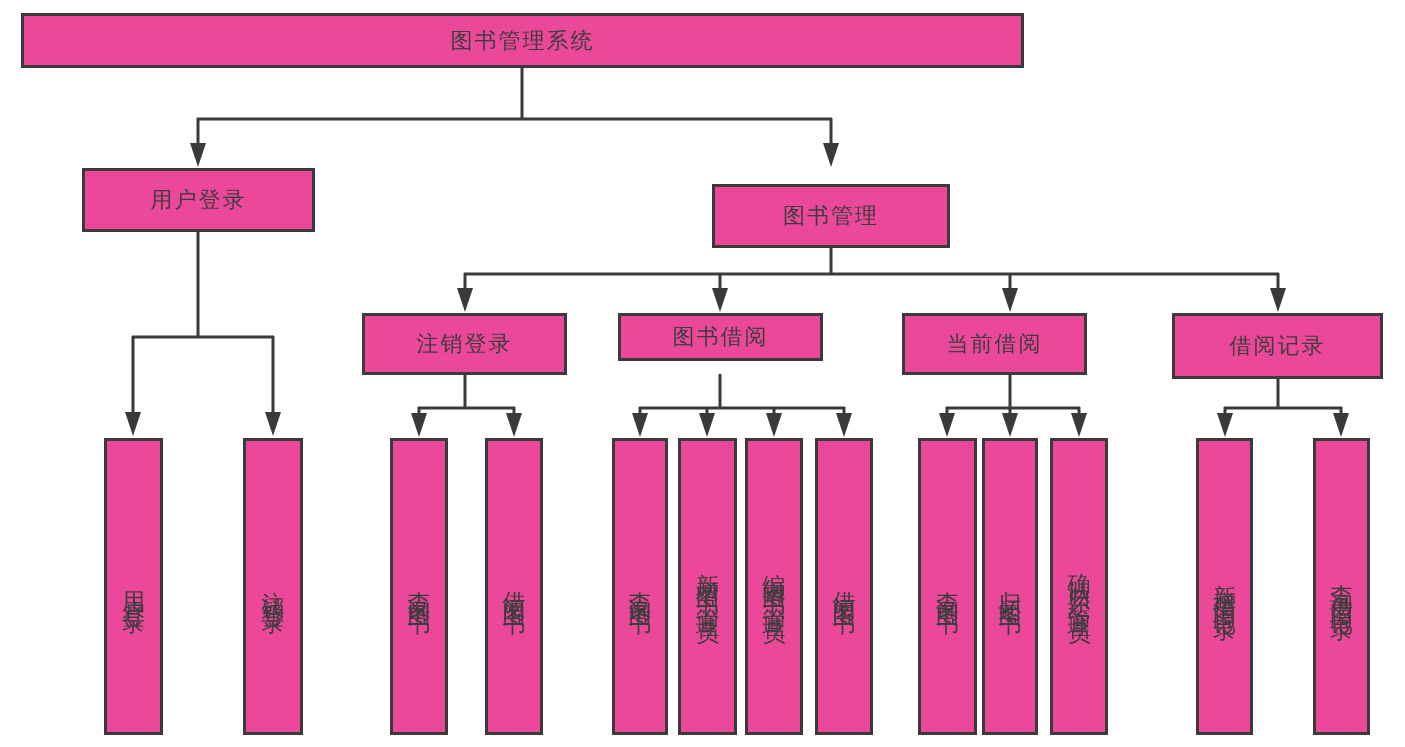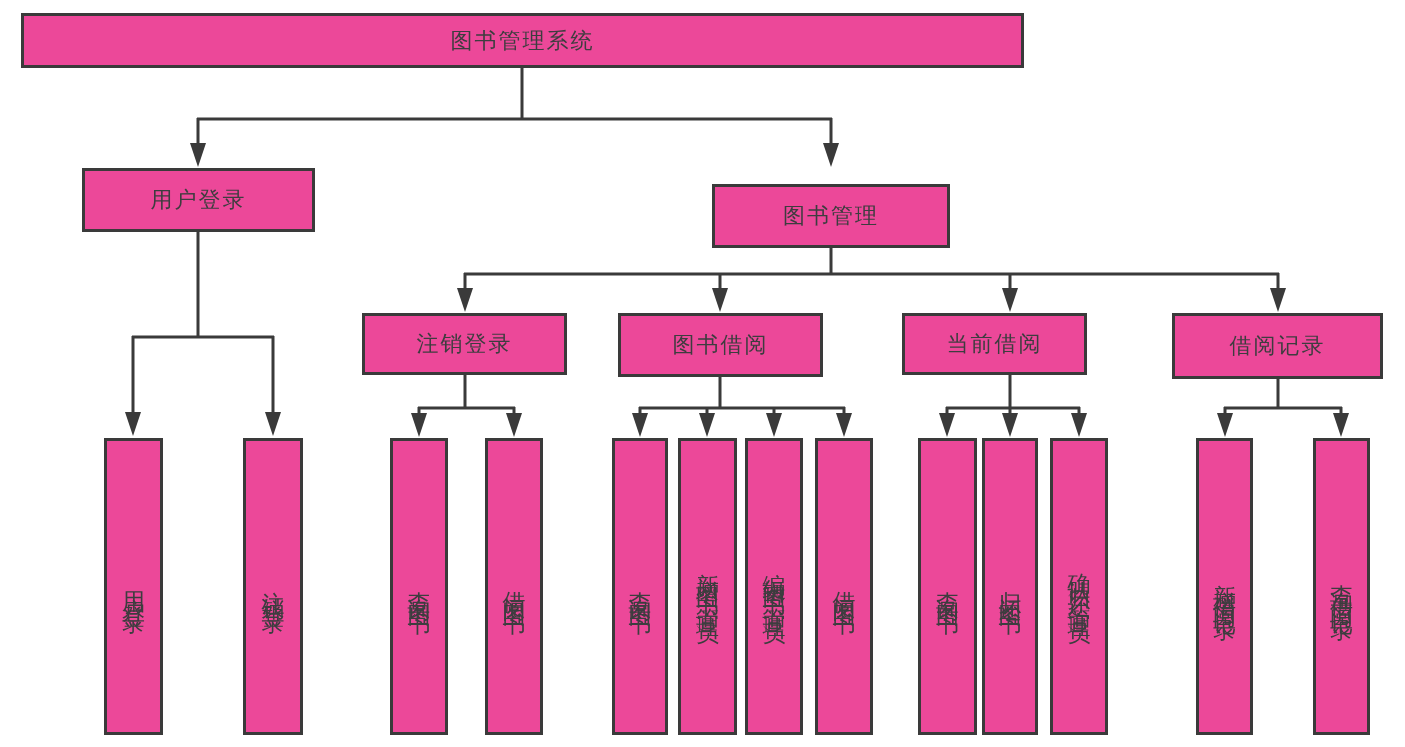--- a/index.html
+++ b/index.html
@@ -107,21 +107,21 @@
       <polygon points="1333,413 1349,413 1341,437"></polygon>
     </g>
   </svg>
 
   <div class="node h-node" style="left:21px; top:13px; width:1003px; height:55px;">图书管理系统</div>
 
   <div class="node h-node" style="left:82px; top:168px; width:233px; height:64px;">用户登录</div>
   <div class="node h-node" style="left:712px; top:184px; width:238px; height:64px;">图书管理</div>
 
   <div class="node h-node" style="left:362px; top:313px; width:205px; height:62px;">注销登录</div>
-  <div class="node h-node" style="left:618px; top:313px; width:205px; height:64px;">图书借阅</div>
+  <div class="node h-node" style="left:618px; top:313px; width:205px; height:48px;">图书借阅</div>
   <div class="node h-node" style="left:902px; top:313px; width:185px; height:62px;">当前借阅</div>
   <div class="node h-node" style="left:1172px; top:313px; width:211px; height:66px;">借阅记录</div>
 
   <div class="node v-node" style="left:104px; width:59px;">
     <span>用户登录</span>
   </div>
   <div class="node v-node" style="left:243px; width:60px;">
     <span>注销登录</span>
   </div>
   <div class="node v-node" style="left:390px; width:58px;">

